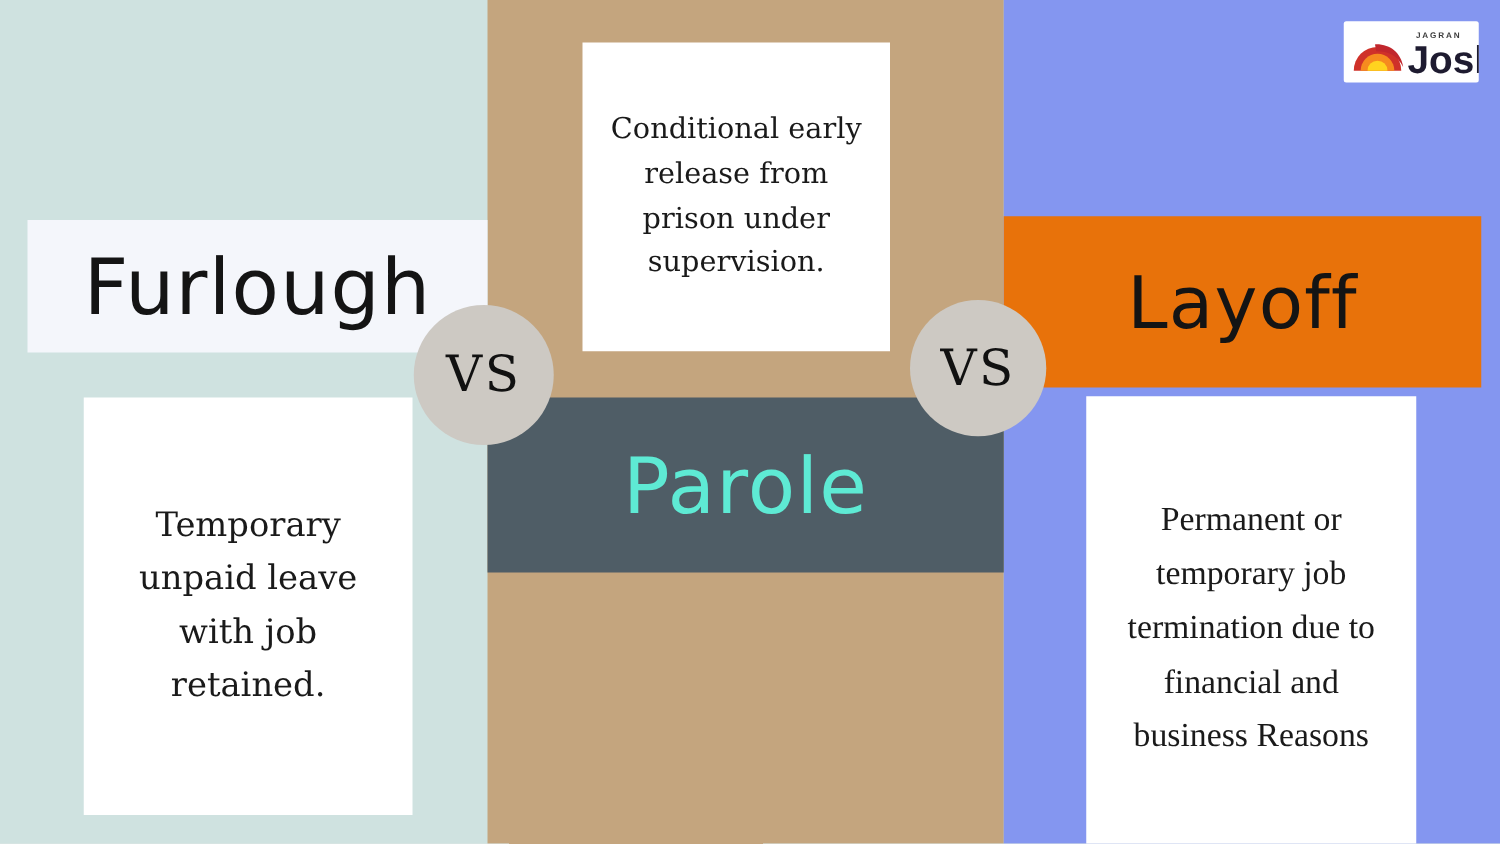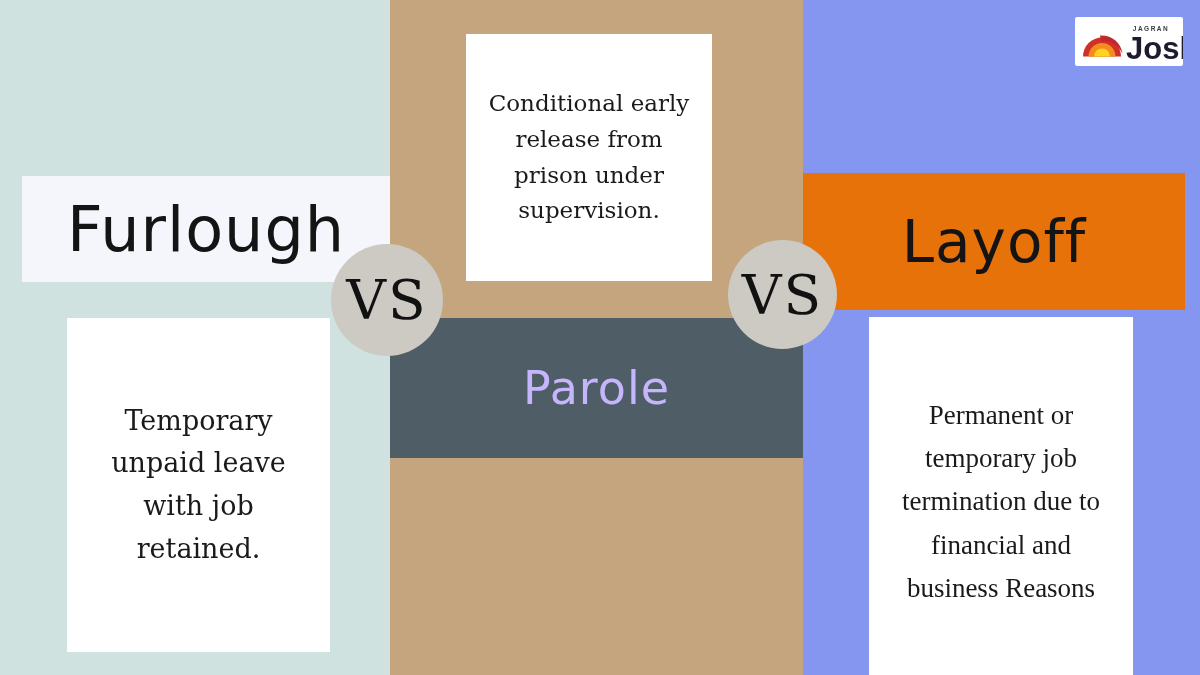--- a/index.html
+++ b/index.html
@@ -36,21 +36,21 @@
     left: 803px; top: 173px; width: 382px; height: 137px;
     background: #e8720a;
   }
   .hand {
     font-family: "DejaVu Sans", sans-serif;
     font-weight: 500;
     color: #141414;
     letter-spacing: 1px;
   }
   .banner-furlough .hand { font-size: 62px; }
-  .banner-parole  .hand { font-size: 46px; color: #c4b5fd; }
+  .banner-parole  .hand { font-size: 62px; color: #5eead4; }
   .banner-layoff  .hand { font-size: 58px; }
 
   
   .card {
     position: absolute;
     background: #ffffff;
     display: flex;
     align-items: center;
     justify-content: center;
     text-align: center;
@@ -78,21 +78,21 @@
 
   
   .vs-circle {
     position: absolute;
     border-radius: 50%;
     background: #cdc9c3;
     display: flex;
     align-items: center;
     justify-content: center;
     font-family: "DejaVu Serif", serif;
-    font-size: 55px;
+    font-size: 40px;
     color: #111111;
     letter-spacing: 2px;
   }
   .vs-1 { left: 331px; top: 244px; width: 112px; height: 112px; }
   .vs-2 { left: 728px; top: 240px; width: 109px; height: 109px; }
 
   
   .logo {
     position: absolute;
     left: 1075px; top: 17px; width: 108px; height: 49px;

